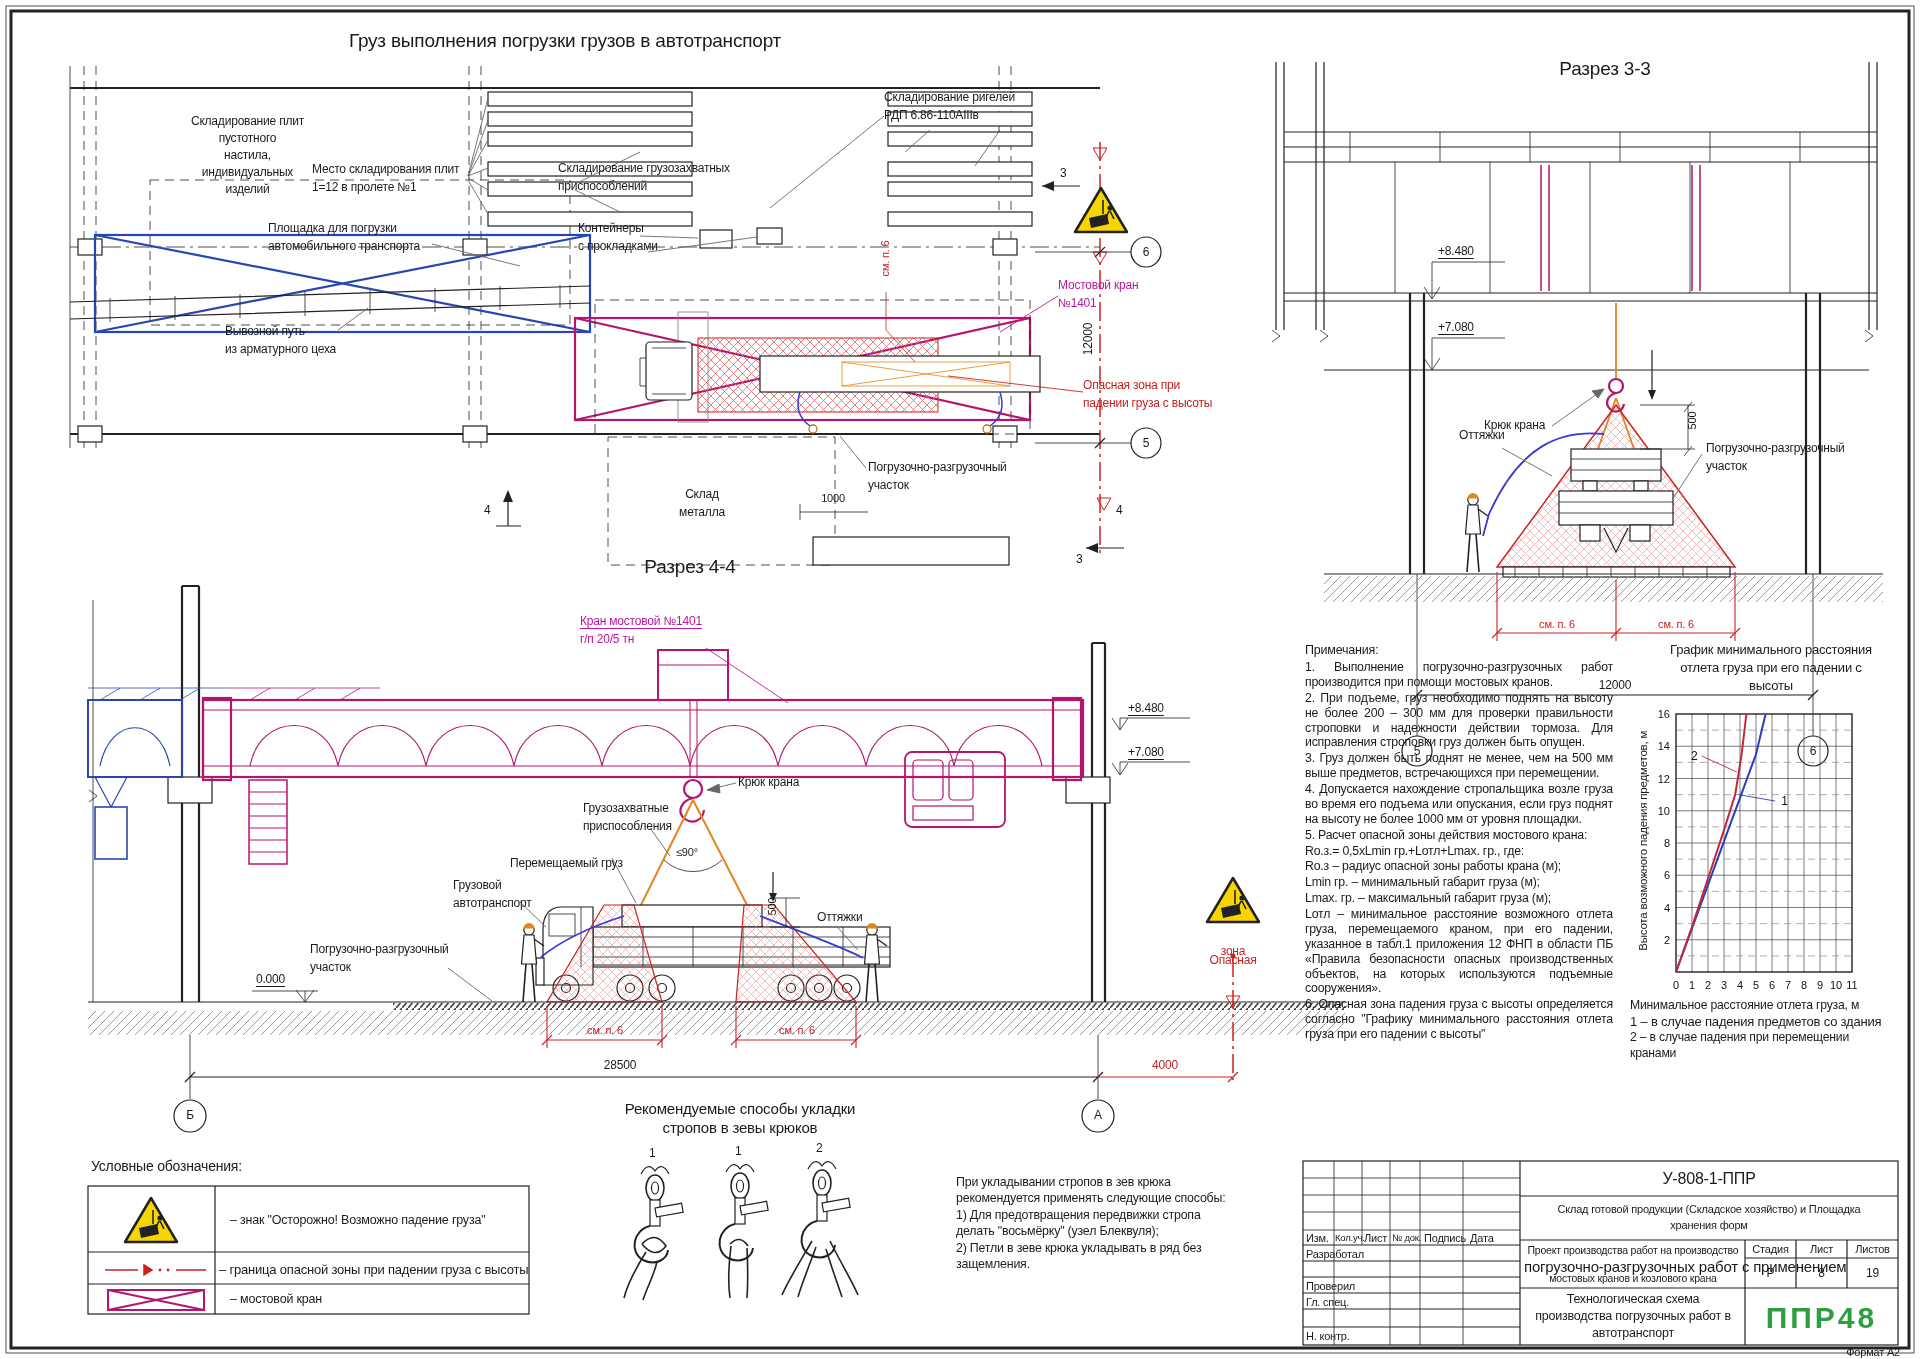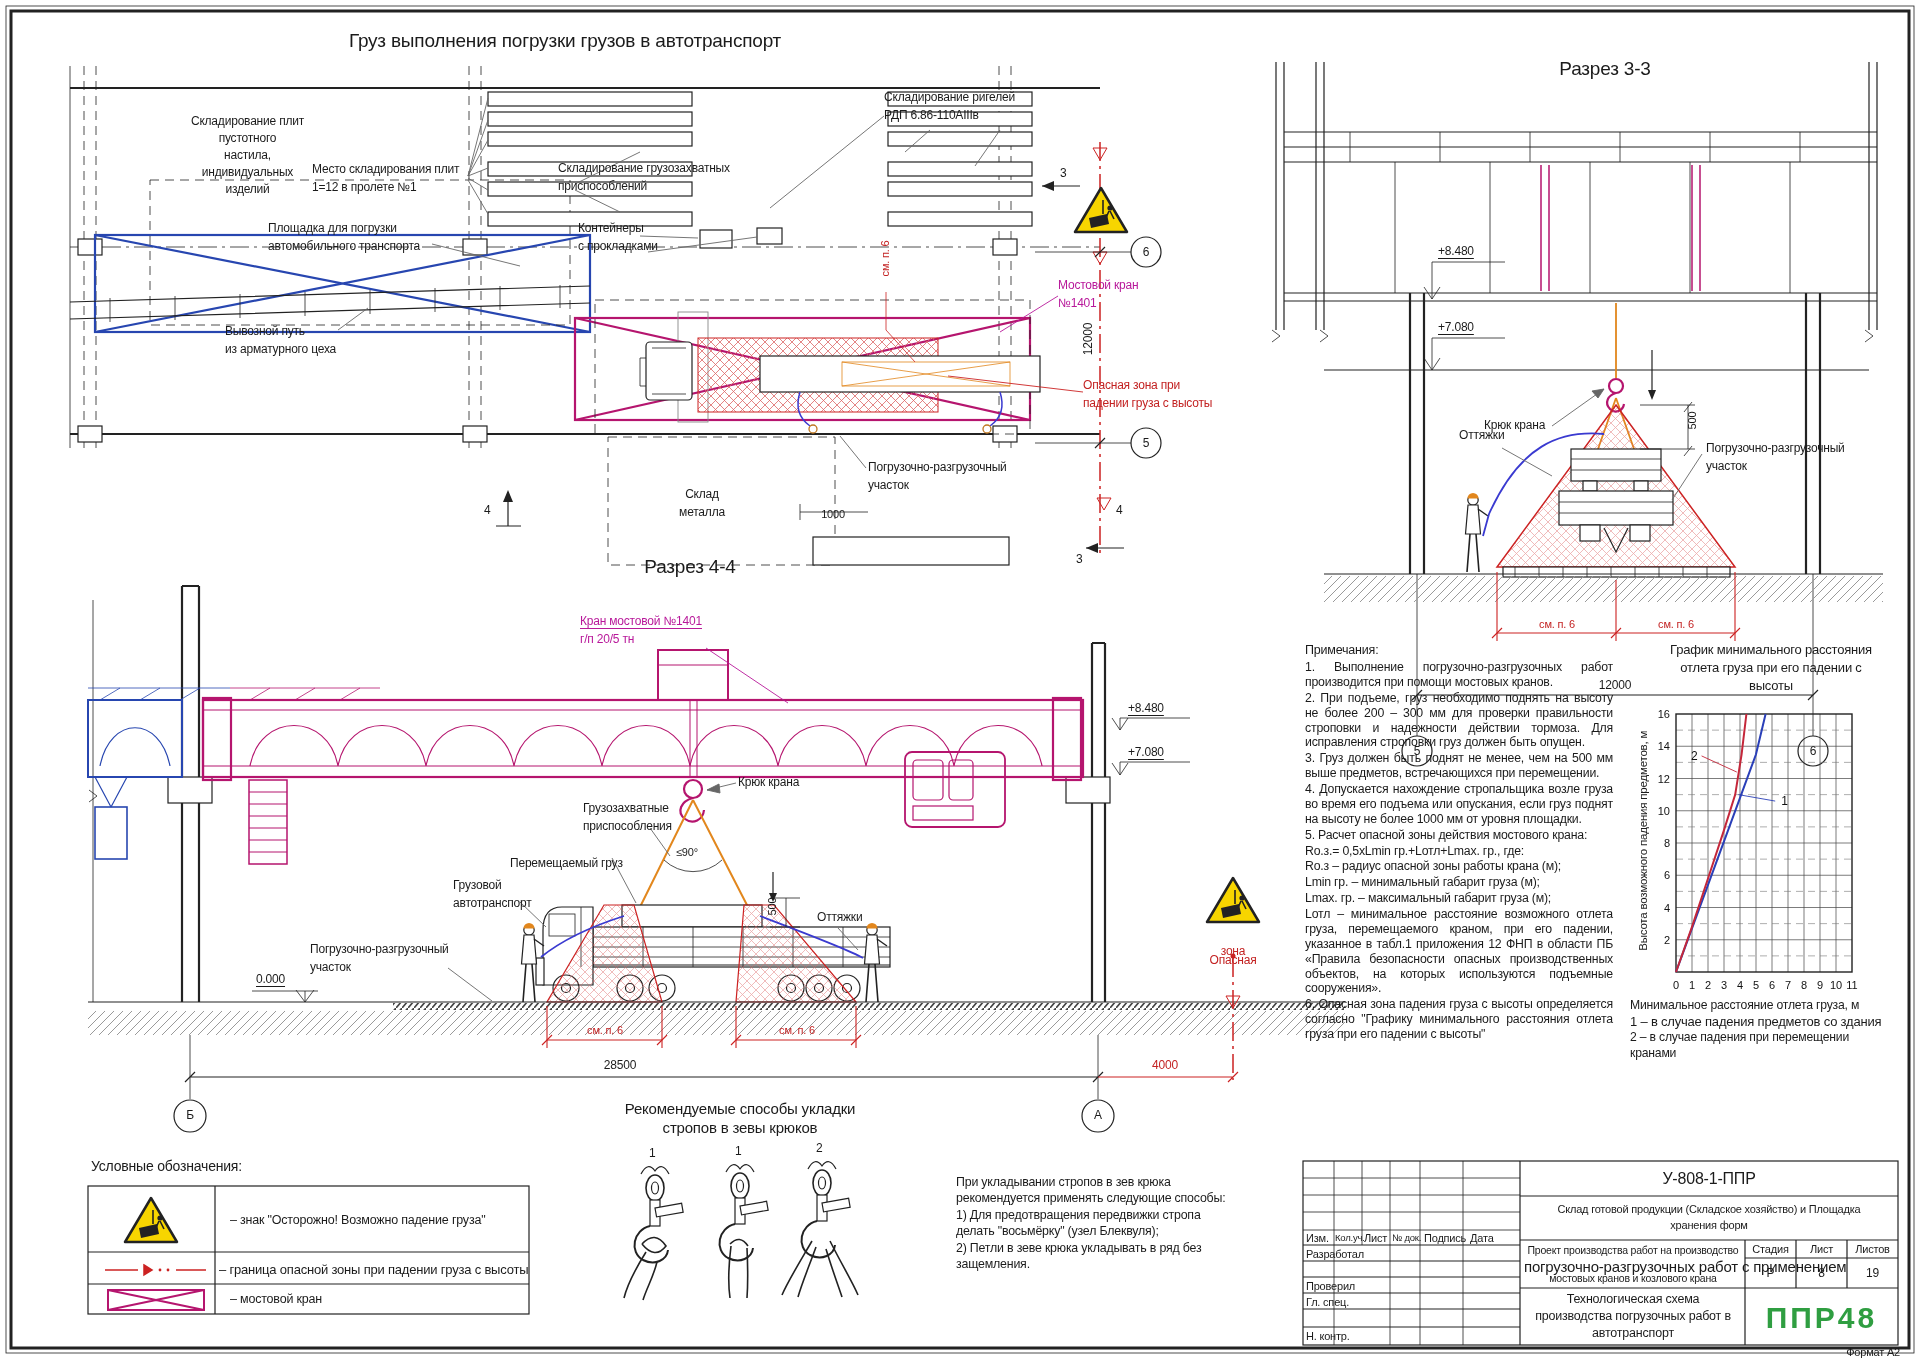--- a/index.html
+++ b/index.html
@@ -416,21 +416,21 @@
 <div class="t" style="left:884px;top:90px">Складирование ригелей</div>
 <div class="t" style="left:884px;top:108px">РДП 6.86-110АIIIв</div>
 <div class="t tmag" style="left:1058px;top:278px">Мостовой кран</div>
 <div class="t tmag" style="left:1058px;top:296px">№1401</div>
 <div class="t tred" style="left:1083px;top:378px">Опасная зона при</div>
 <div class="t tred" style="left:1083px;top:396px">падении груза с высоты</div>
 <div class="t" style="left:868px;top:460px">Погрузочно-разгрузочный</div>
 <div class="t" style="left:868px;top:478px">участок</div>
 <div class="t tc" style="left:650px;top:487px;width:104px">Склад</div>
 <div class="t tc" style="left:650px;top:505px;width:104px">металла</div>
-<div class="t t11 tc" style="left:800px;top:508px;width:66px">1000</div>
+<div class="t t11 tc" style="left:800px;top:492px;width:66px">1000</div>
 <div class="t tc rot" style="left:1058px;top:332px;width:60px">12000</div>
 <div class="t t11 tc tred rot" style="left:856px;top:252px;width:58px">см. п. 6</div>
 <div class="t tc" style="left:1138px;top:245px;width:16px">6</div>
 <div class="t tc" style="left:1138px;top:436px;width:16px">5</div>
 <div class="t" style="left:1060px;top:166px">3</div>
 <div class="t" style="left:1076px;top:552px">3</div>
 <div class="t" style="left:484px;top:503px">4</div>
 <div class="t" style="left:1116px;top:503px">4</div>
 
 <div class="t t19 tc" style="left:1490px;top:58px;width:230px">Разрез 3-3</div>

